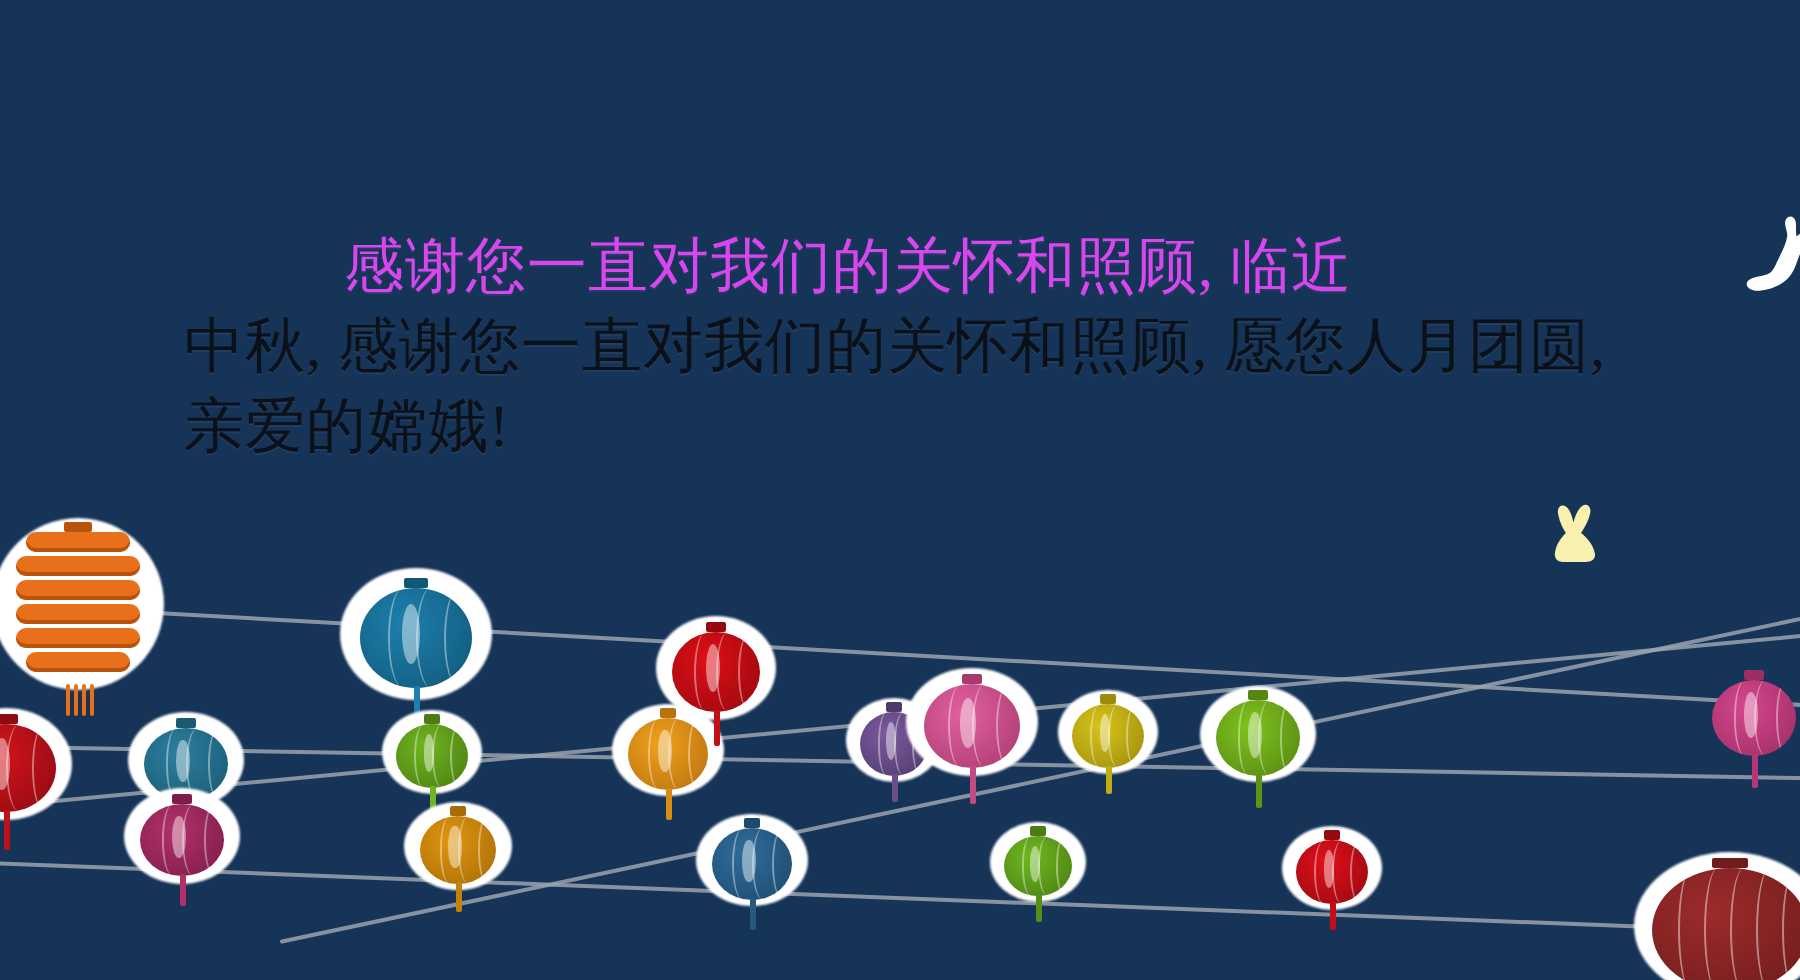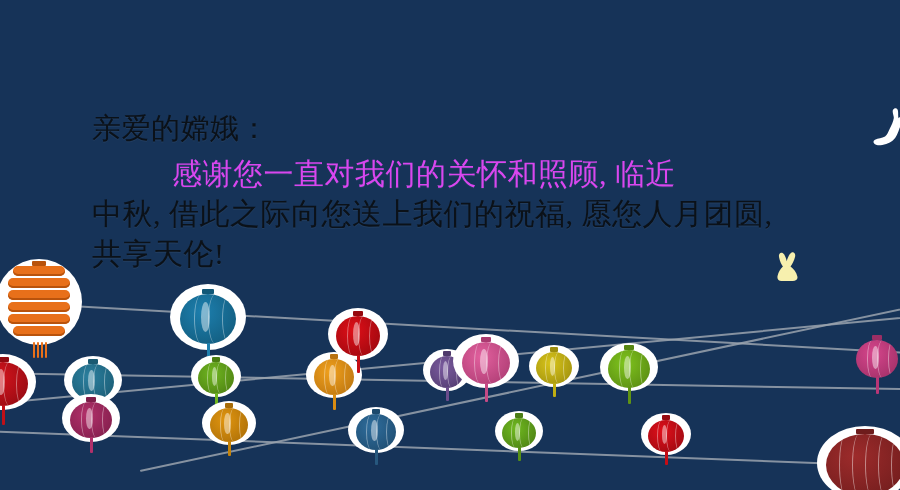--- a/index.html
+++ b/index.html
@@ -271,20 +271,19 @@
   <div id="rabbit-layer">
       <div class="rabbit" style="left: 868px; top: 108px; transform: rotate(-18deg);"><svg viewBox="0 0 100 100" width="46" height="44">
           <path d="M12,74 C4,70 2,62 10,60 C18,58 26,62 34,60 C40,58 44,52 50,46 C56,40 62,34 66,26 C68,20 66,12 70,8 C74,4 80,6 80,12 C80,18 76,24 76,30 C80,28 86,26 90,30 C94,34 92,42 86,44 C80,46 74,48 70,54 C64,62 58,70 48,74 C38,78 22,78 12,74 Z" fill="#ffffff"></path>
         </svg></div>
       <div class="rabbit" style="left: 770px; top: 245px; transform: rotate(0deg);"><svg viewBox="0 0 100 100" width="38" height="40">
           <path d="M30,92 C22,92 18,86 20,78 C22,68 28,60 34,54 C30,48 26,40 24,30 C22,22 26,16 32,18 C38,20 42,30 44,40 C46,32 50,22 56,18 C62,14 68,20 66,28 C64,38 58,48 54,54 C62,60 70,70 72,80 C74,88 68,92 60,92 Z" fill="#f7f0ae"></path>
         </svg></div>
     </div>
 
   <div id="text-block">
-    <div class="line" id="salutation" style="color: rgb(11, 17, 24);">亲爱的嫦娥：</div>
     <div class="line" id="body-1" style="color: #d946ef;">          感谢您一直对我们的关怀和照顾, 临近</div>
-    <div class="line" id="body-2" style="color: rgb(11, 17, 24);">中秋, 借此之际向您送上我们的祝福, 愿您人月团圆,</div>
-    <div class="line" id="body-3" style="color: rgb(11, 17, 24);">共享天伦!</div>
+    <div class="line" id="body-2" style="color: rgb(11, 17, 24);">中秋, 感谢您一直对我们的关怀和照顾, 愿您人月团圆,</div>
+    <div class="line" id="body-3" style="color: rgb(11, 17, 24);">亲爱的嫦娥!</div>
   </div>
 
 
 </div>
 
 </body></html>

